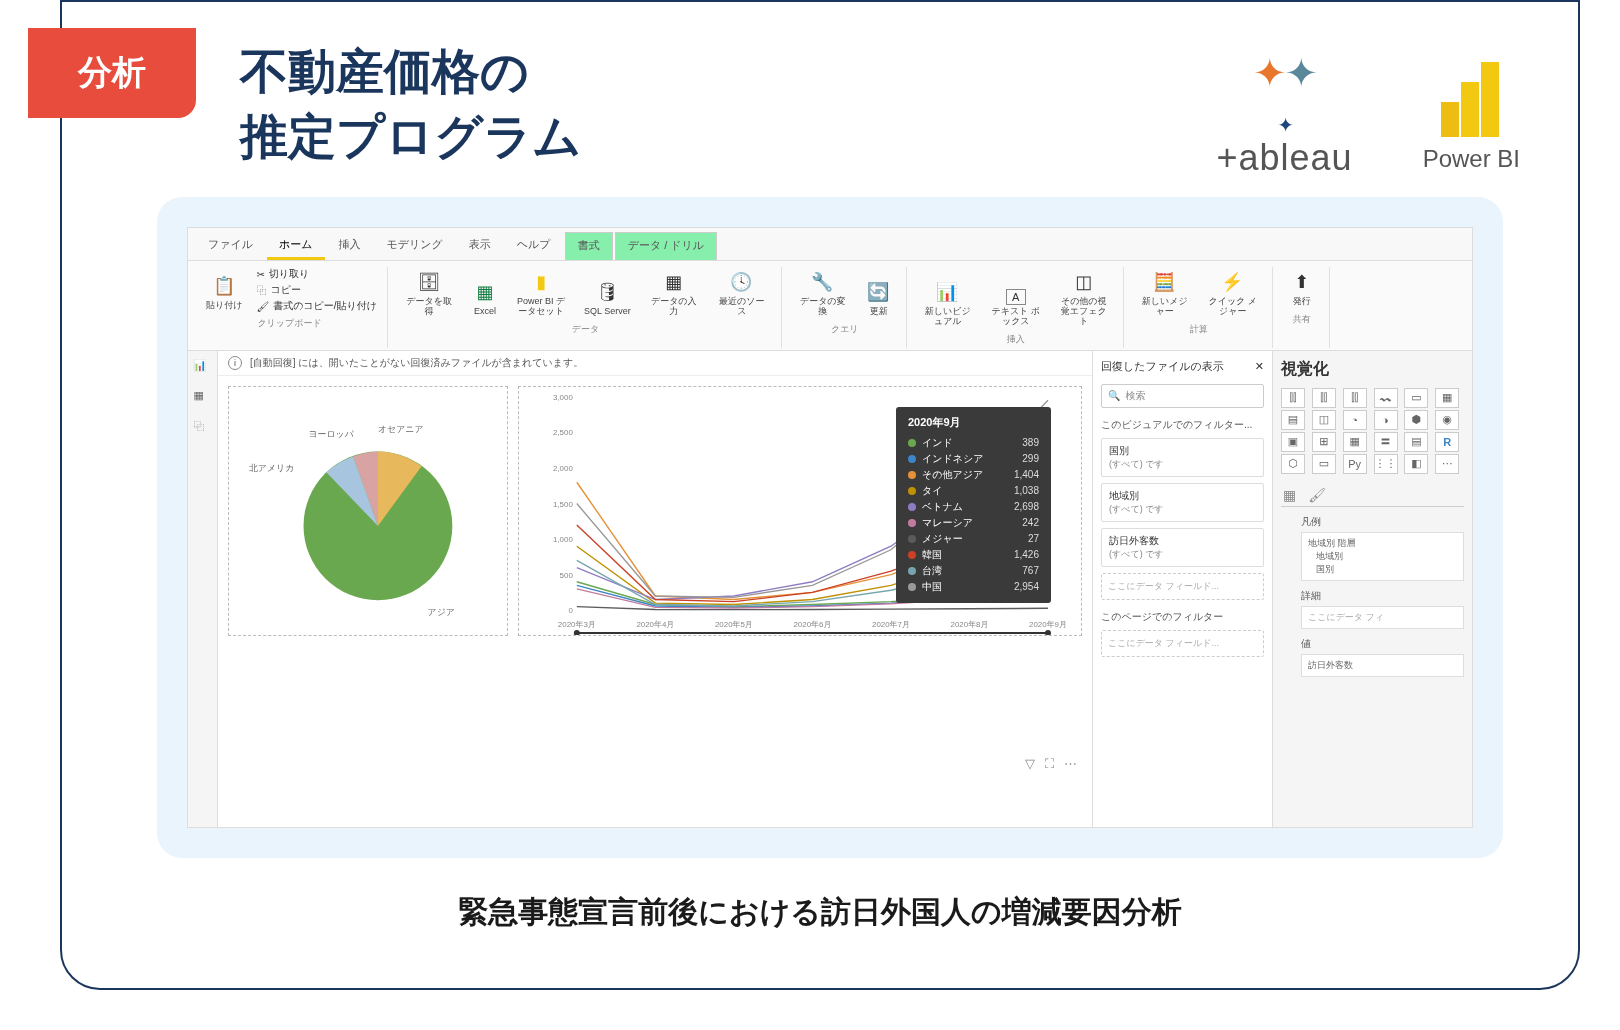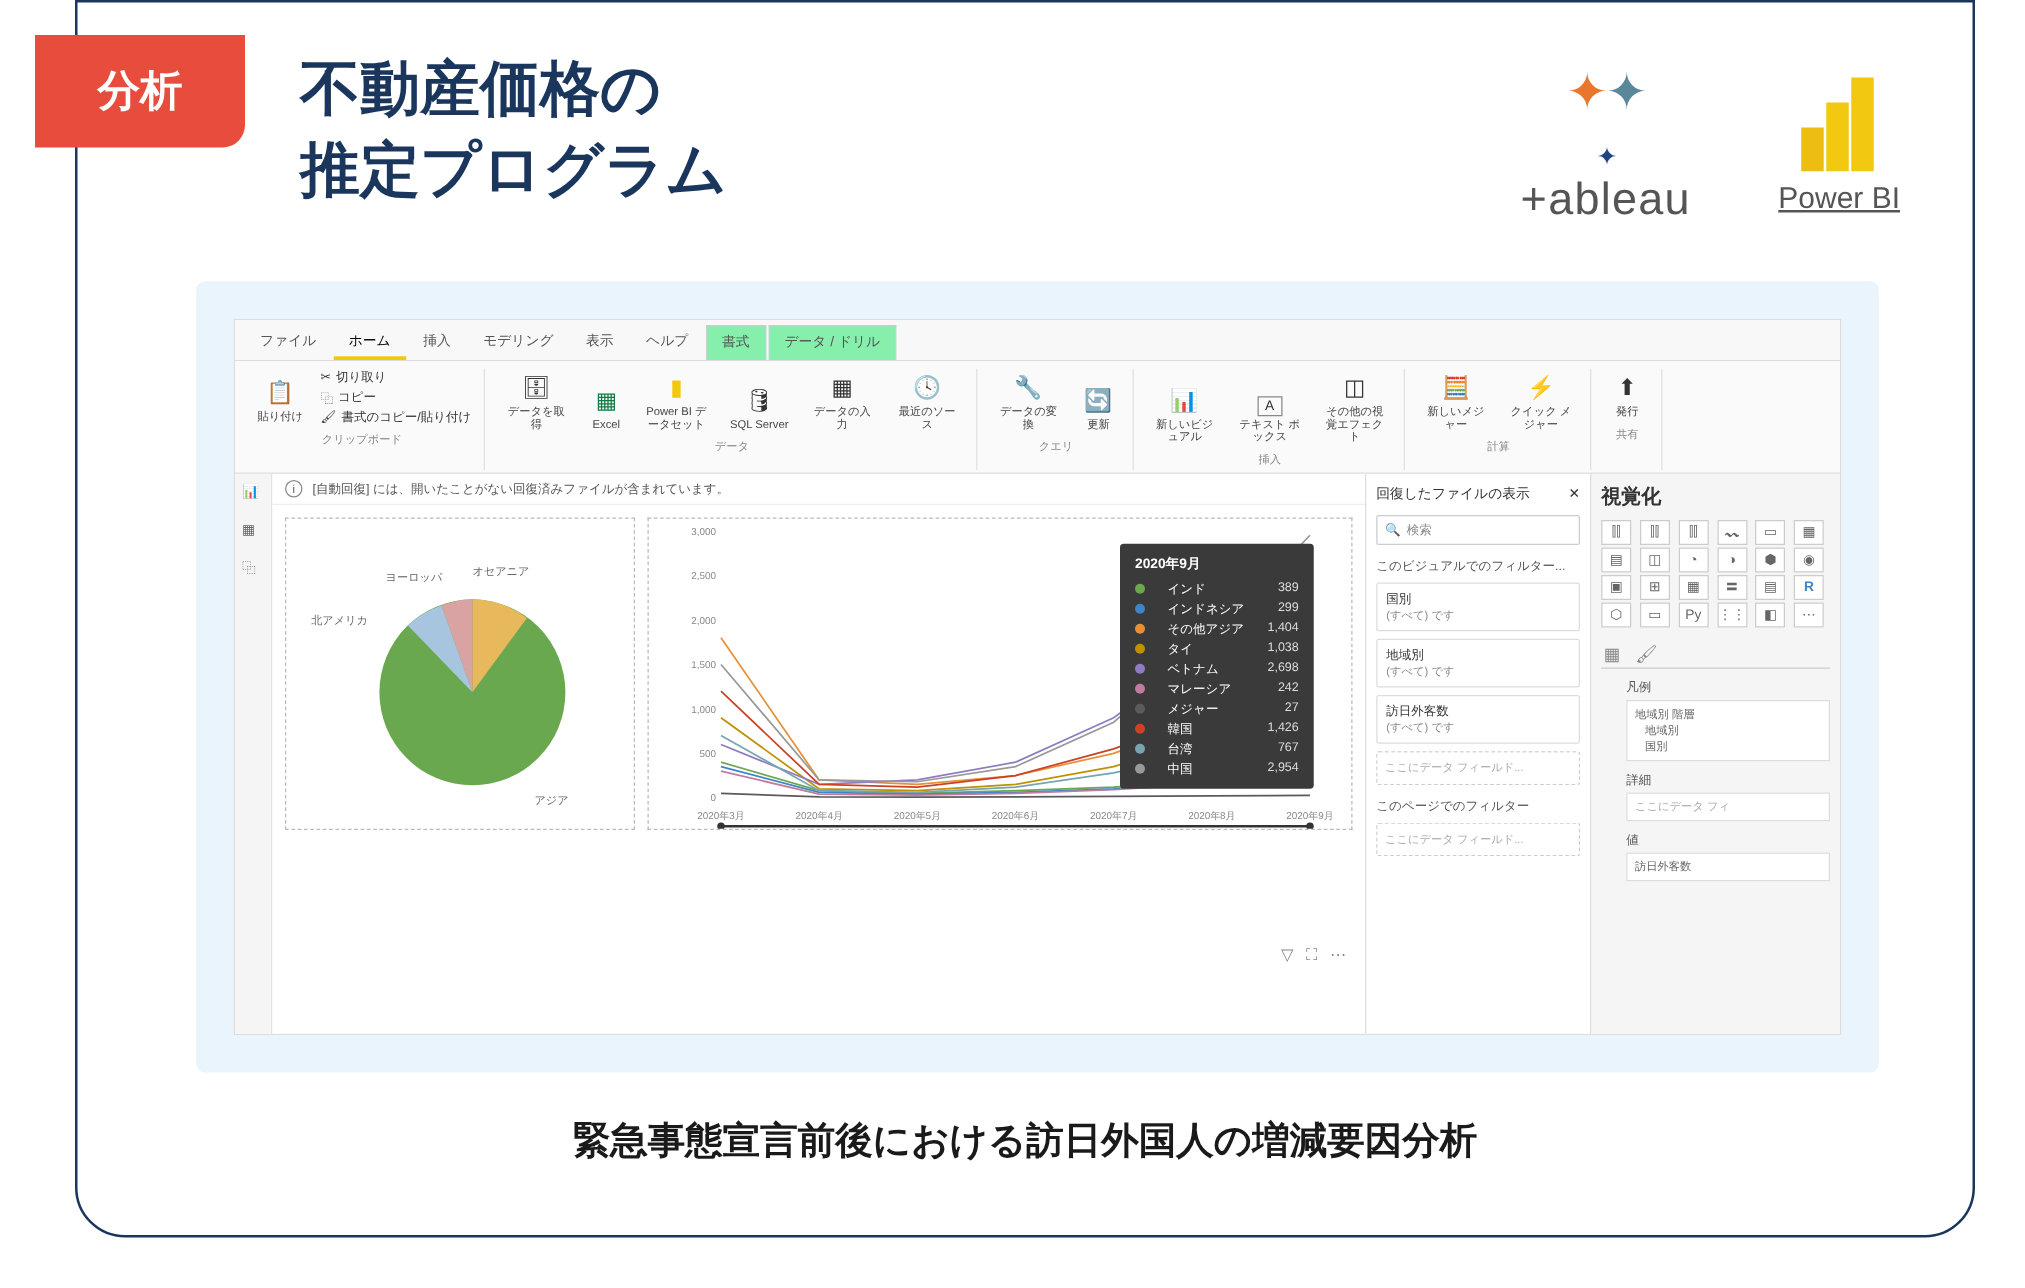--- a/index.html
+++ b/index.html
@@ -15,23 +15,23 @@
 .logos { position: absolute; top: 50px; right: 100px; display: flex; gap: 70px; align-items: center; }
 .tableau-logo { text-align: center; }
 .tableau-mark { font-family: Arial; font-size: 40px; letter-spacing: -2px; }
 .tableau-text { font-size: 36px; color: #555; letter-spacing: 1px; margin-top: -4px; }
 .pbi-logo { text-align: center; }
 .pbi-bars { width: 80px; height: 80px; position: relative; margin: 0 auto; }
 .pbi-bar { position: absolute; bottom: 0; background: #f2c811; }
 .pbi-bar.b1 { left: 10px; width: 18px; height: 35px; background: #edbe11; }
 .pbi-bar.b2 { left: 30px; width: 18px; height: 55px; background: #f2c811; }
 .pbi-bar.b3 { left: 50px; width: 18px; height: 75px; background: #f2c811; }
-.pbi-text { font-size: 24px; color: #555; margin-top: 8px; text-decoration: underline; }
-
-.inner-panel { position: absolute; top: 195px; left: 95px; right: 75px; bottom: 130px; background: #eaf4fc; border-radius: 7px; padding: 30px; margin-top: 28px; }
+.pbi-text { font-size: 24px; color: #555; margin-top: 8px; }
+
+.inner-panel { position: absolute; top: 195px; left: 95px; right: 75px; bottom: 130px; background: #eaf4fc; border-radius: 25px; padding: 30px; }
 
 .app-window { background: #fff; width: 100%; height: 100%; border: 1px solid #ddd; font-size: 11px; color: #333; display: flex; flex-direction: column; }
 
 .app-tabs { display: flex; border-bottom: 1px solid #ddd; padding: 4px 8px 0; gap: 2px; background: #f8f8f8; }
 .app-tab { padding: 5px 12px; cursor: pointer; color: #555; }
 .app-tab.active { border-bottom: 3px solid #f2c811; color: #000; font-weight: 500; }
 .app-tab.pane { background: #86efac; border: 1px solid #ccc; border-bottom: none; }
 
 .ribbon { display: flex; background: #fafafa; border-bottom: 1px solid #ddd; padding: 6px 4px 2px; gap: 2px; }
 .ribbon-group { border-right: 1px solid #e0e0e0; padding: 0 10px 2px; text-align: center; }
@@ -59,21 +59,21 @@
 
 .pie-svg { width: 100%; height: 100%; }
 .pie-label { font-size: 9px; fill: #666; }
 
 .line-svg { width: 100%; height: 100%; }
 .axis-label { font-size: 8px; fill: #888; }
 
 .tooltip-box { position: absolute; top: 20px; right: 30px; background: #3a3a3a; color: #fff; border-radius: 3px; padding: 8px 12px; font-size: 10px; min-width: 155px; }
 .tooltip-title { font-weight: bold; margin-bottom: 5px; font-size: 11px; }
 .tooltip-row { display: flex; align-items: center; gap: 6px; padding: 1px 0; justify-content: space-between; }
-.tooltip-left { display: flex; align-items: center; gap: 18px; }
+.tooltip-left { display: flex; align-items: center; gap: 6px; }
 .tooltip-dot { width: 8px; height: 8px; border-radius: 50%; }
 .tooltip-val { color: #ddd; }
 
 .notes { margin-top: 10px; font-size: 12px; color: #333; line-height: 1.6; }
 .notes .icons-row { display: inline-flex; gap: 3px; color: #888; font-size: 11px; margin-left: 4px; vertical-align: middle; }
 .canvas-footer-icons { position: absolute; right: 15px; bottom: 55px; display: flex; gap: 10px; color: #888; font-size: 13px; }
 
 .filter-pane { width: 180px; background: #fff; border-left: 1px solid #ddd; padding: 8px; display: flex; flex-direction: column; gap: 6px; }
 .filter-header { display: flex; justify-content: space-between; align-items: center; font-size: 11px; font-weight: 500; padding-bottom: 4px; }
 .search-box { border: 1px solid #ccc; border-radius: 2px; padding: 4px 6px; display: flex; align-items: center; gap: 5px; font-size: 10px; color: #888; }

